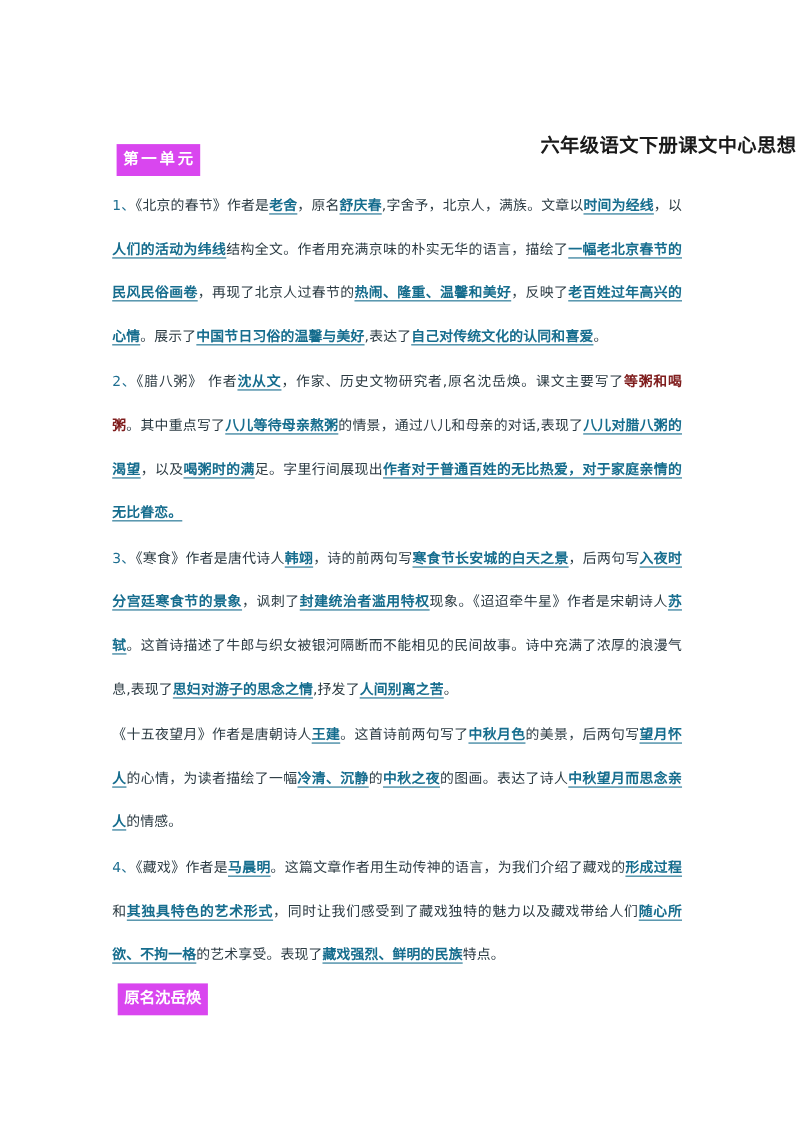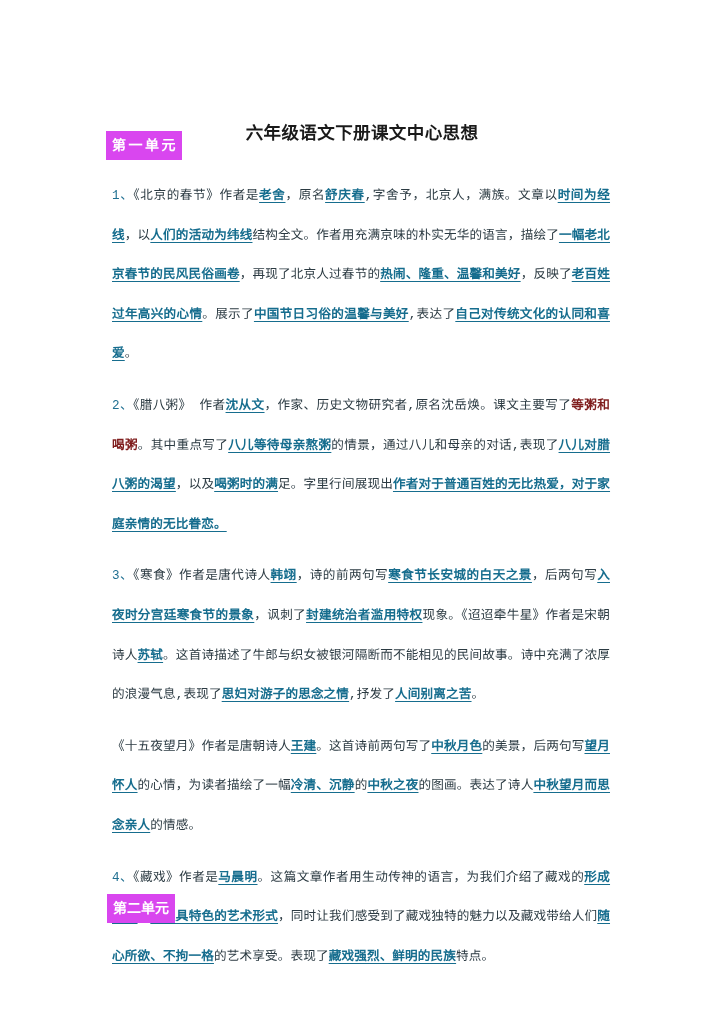--- a/index.html
+++ b/index.html
@@ -23,21 +23,21 @@
     height: 1024px;
     box-sizing: border-box;
   }
 
   
   .doc-title {
     position: absolute;
     top: 86px;
     left: 0;
     width: 724px;
-    text-align: center;
+    text-align: right;
     font-size: 17.5px;
     font-weight: bold;
     color: #1a1a1a;
     letter-spacing: 0.4px;
     line-height: 1.4;
     margin-top: 35px;
   }
 
   
   .unit-badge {
@@ -64,30 +64,29 @@
   }
 
   
   .body-block {
     position: absolute;
     left: 100px;
     top: 165px;
     width: 522px;
   }
   p.para {
-    margin: 12px;
+    margin: 2px;
     padding: 0;
     font-size: 12.6px;
     line-height: 39.6px;
     color: #2b3a42;
     text-align: justify;
     text-justify: inter-ideograph;
     letter-spacing: 0.15px;
     word-break: break-all;
-    font-family: Liberation Mono, monospace;
   }
   p.para + p.para { margin-top: 0; }
 
   
   .num {
     color: #1f6f91;
     font-weight: normal;
   }
   
   .hl {
@@ -116,15 +115,15 @@
   <span class="unit-badge" id="unit1-badge">第一单元</span>
 
   <div class="body-block" id="body-block">
       <p class="para" id="para-1"><span class="num">1、</span><span class="tx">《北京的春节》作者是</span><span class="hl">老舍</span><span class="tx">，原名</span><span class="hl">舒庆春</span><span class="tx">,字舍予，北京人，满族。文章以</span><span class="hl">时间为经线</span><span class="tx">，以</span><span class="hl">人们的活动为纬线</span><span class="tx">结构全文。作者用充满京味的朴实无华的语言，描绘了</span><span class="hl">一幅老北京春节的民风民俗画卷</span><span class="tx">，再现了北京人过春节的</span><span class="hl">热闹、隆重、温馨和美好</span><span class="tx">，反映了</span><span class="hl">老百姓过年高兴的心情</span><span class="tx">。展示了</span><span class="hl">中国节日习俗的温馨与美好</span><span class="tx">,表达了</span><span class="hl">自己对传统文化的认同和喜爱</span><span class="tx">。</span></p>
       <p class="para" id="para-2"><span class="num">2、</span><span class="tx">《腊八粥》 作者</span><span class="hl">沈从文</span><span class="tx">，作家、历史文物研究者,原名沈岳焕。课文主要写了</span><span class="hlp">等粥和喝粥</span><span class="tx">。其中重点写了</span><span class="hl">八儿等待母亲熬粥</span><span class="tx">的情景，通过八儿和母亲的对话,表现了</span><span class="hl">八儿对腊八粥的渴望</span><span class="tx">，以及</span><span class="hl">喝粥时的满</span><span class="tx">足。字里行间展现出</span><span class="hl">作者对于普通百姓的无比热爱，对于家庭亲情的无比眷恋。 </span></p>
       <p class="para" id="para-3"><span class="num">3、</span><span class="tx">《寒食》作者是唐代诗人</span><span class="hl">韩翊</span><span class="tx">，诗的前两句写</span><span class="hl">寒食节长安城的白天之景</span><span class="tx">，后两句写</span><span class="hl">入夜时分宫廷寒食节的景象</span><span class="tx">，讽刺了</span><span class="hl">封建统治者滥用特权</span><span class="tx">现象。《迢迢牵牛星》作者是宋朝诗人</span><span class="hl">苏轼</span><span class="tx">。这首诗描述了牛郎与织女被银河隔断而不能相见的民间故事。诗中充满了浓厚的浪漫气息,表现了</span><span class="hl">思妇对游子的思念之情</span><span class="tx">,抒发了</span><span class="hl">人间别离之苦</span><span class="tx">。</span></p>
       <p class="para" id="para-3b"><span class="tx">《十五夜望月》作者是唐朝诗人</span><span class="hl">王建</span><span class="tx">。这首诗前两句写了</span><span class="hl">中秋月色</span><span class="tx">的美景，后两句写</span><span class="hl">望月怀人</span><span class="tx">的心情，为读者描绘了一幅</span><span class="hl">冷清、沉静</span><span class="tx">的</span><span class="hl">中秋之夜</span><span class="tx">的图画。表达了诗人</span><span class="hl">中秋望月而思念亲人</span><span class="tx">的情感。</span></p>
       <p class="para" id="para-4"><span class="num">4、</span><span class="tx">《藏戏》作者是</span><span class="hl">马晨明</span><span class="tx">。这篇文章作者用生动传神的语言，为我们介绍了藏戏的</span><span class="hl">形成过程</span><span class="tx">和</span><span class="hl">其独具特色的艺术形式</span><span class="tx">，同时让我们感受到了藏戏独特的魅力以及藏戏带给人们</span><span class="hl">随心所欲、不拘一格</span><span class="tx">的艺术享受。表现了</span><span class="hl">藏戏强烈、鲜明的民族</span><span class="tx">特点。</span></p>
     </div>
 
-  <span class="unit-badge" id="unit2-badge">第二单元</span>
+  <span class="unit-badge" id="unit2-badge">原名沈岳焕</span>
 
 </div>
 
 </body></html>

